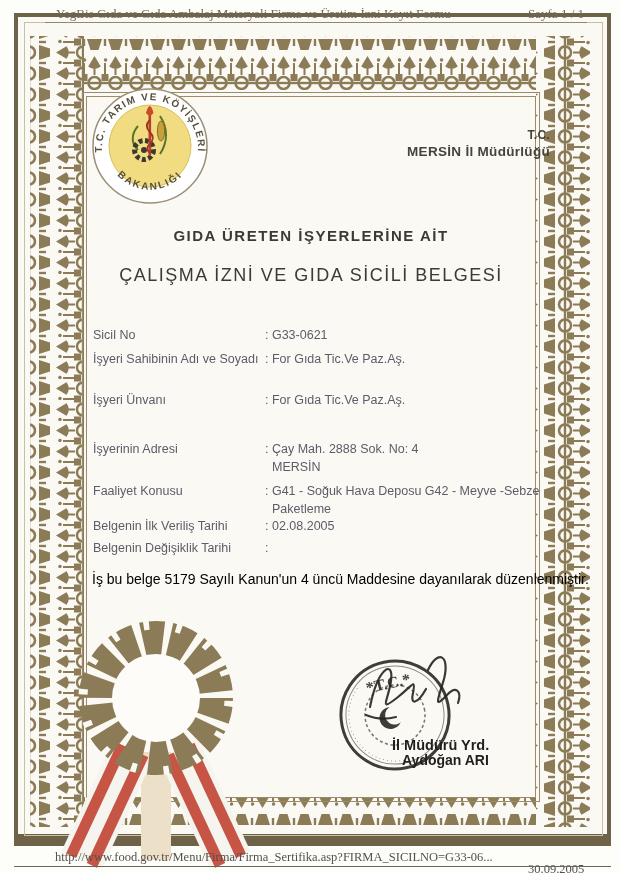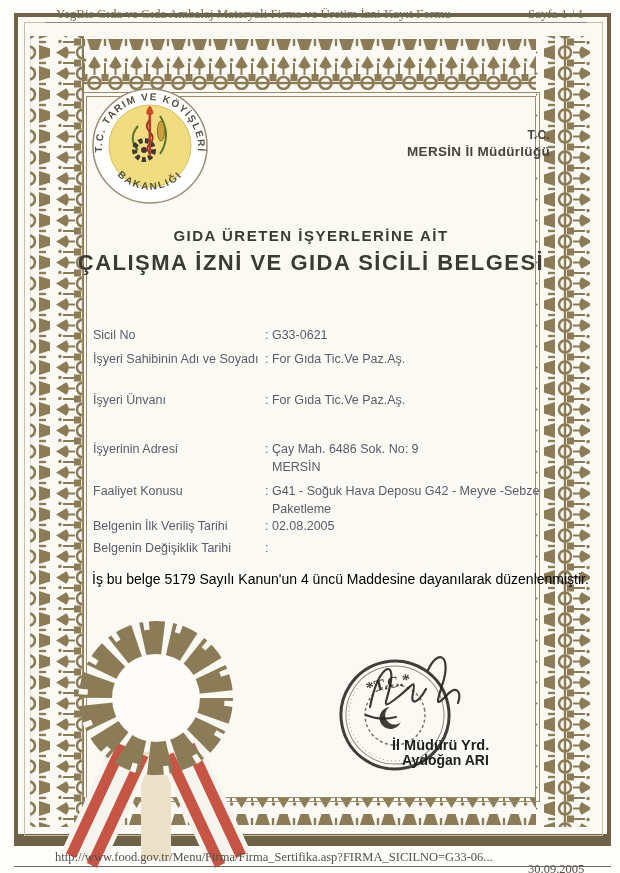--- a/index.html
+++ b/index.html
@@ -29,21 +29,21 @@
 
   
   .ministry{position:absolute;left:230px;top:127px;width:320px;text-align:right;z-index:5;
     color:#46443a;font-weight:bold;letter-spacing:.3px;}
   .ministry .l1{font-size:12px;line-height:16px;}
   .ministry .l2{font-size:13.5px;line-height:17px;}
   .ministry .l3{font-size:13.5px;line-height:17px;}
 
   .title-block{position:absolute;left:15px;top:227px;width:592px;text-align:center;z-index:5;color:#3b3b35;}
   .title-1{font-size:15px;font-weight:bold;letter-spacing:1.5px;}
-  .title-2{font-size:22px;font-weight:bold;letter-spacing:1.5px;margin-top:6px;}
+  .title-2{font-size:18px;font-weight:normal;letter-spacing:1.5px;margin-top:21px;}
 
   .field-label{position:absolute;left:93px;font-size:12.5px;color:#5c5c6a;white-space:nowrap;z-index:5;}
   .field-value{position:absolute;left:265px;font-size:12.5px;color:#5c5c6a;white-space:nowrap;z-index:5;}
   .field-value2{position:absolute;left:272px;font-size:12.5px;color:#5c5c6a;white-space:nowrap;z-index:5;}
 
   .legal{position:absolute;left:92px;top:571px;font-size:14px;color:#000000;z-index:5;white-space:nowrap;}
 
   .sig-name{position:absolute;left:402px;top:716px;font-size:14px;font-weight:bold;color:#1f1f1d;z-index:8;margin-top:36px;}
   .sig-title{position:absolute;left:392px;top:737px;font-size:14.5px;font-weight:bold;color:#1f1f1d;z-index:8;}
 
@@ -133,21 +133,21 @@
 <div class="field-label" style="top:328px">Sicil No</div>
 <div class="field-value" style="top:328px">: G33-0621</div>
 
 <div class="field-label" style="top:352px">İşyeri Sahibinin Adı ve Soyadı</div>
 <div class="field-value" style="top:352px">: For Gıda Tic.Ve Paz.Aş.</div>
 
 <div class="field-label" style="top:393px">İşyeri Ünvanı</div>
 <div class="field-value" style="top:393px">: For Gıda Tic.Ve Paz.Aş.</div>
 
 <div class="field-label" style="top:442px">İşyerinin Adresi</div>
-<div class="field-value" style="top:442px">: Çay Mah. 6486 Sok. No: 9</div>
+<div class="field-value" style="top:442px">: Çay Mah. 2888 Sok. No: 4</div>
 <div class="field-value2" style="top:460px">MERSİN</div>
 
 <div class="field-label" style="top:484px">Faaliyet Konusu</div>
 <div class="field-value" style="top:484px">: G41 - Soğuk Hava Deposu G42 - Meyve -Sebze</div>
 <div class="field-value2" style="top:502px">Paketleme</div>
 
 <div class="field-label" style="top:519px">Belgenin İlk Veriliş Tarihi</div>
 <div class="field-value" style="top:519px">: 02.08.2005</div>
 
 <div class="field-label" style="top:541px">Belgenin Değişiklik Tarihi</div>

